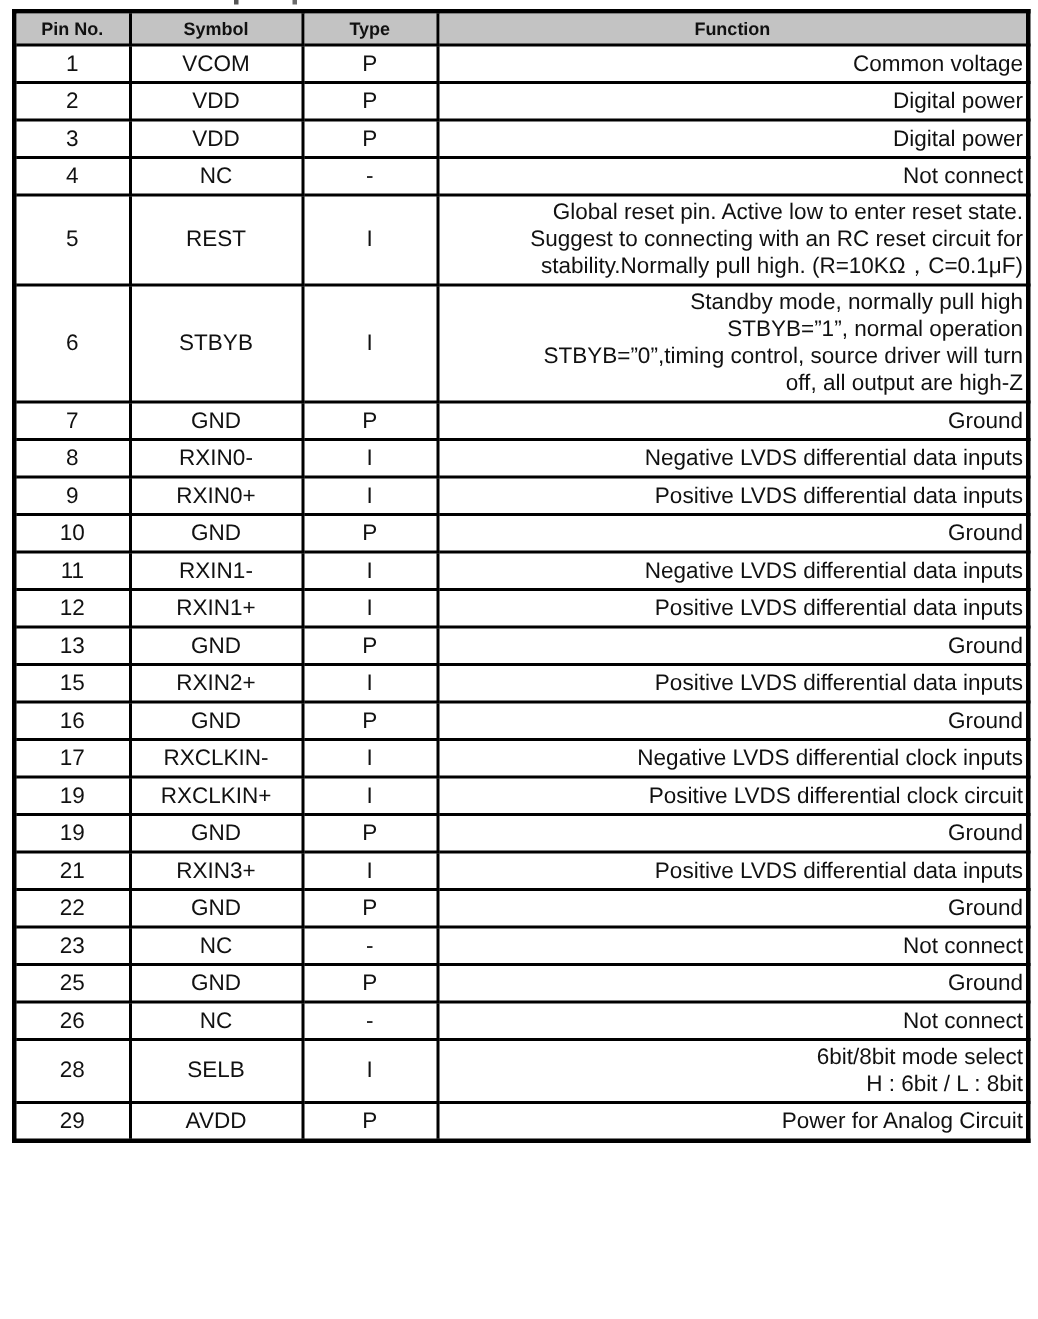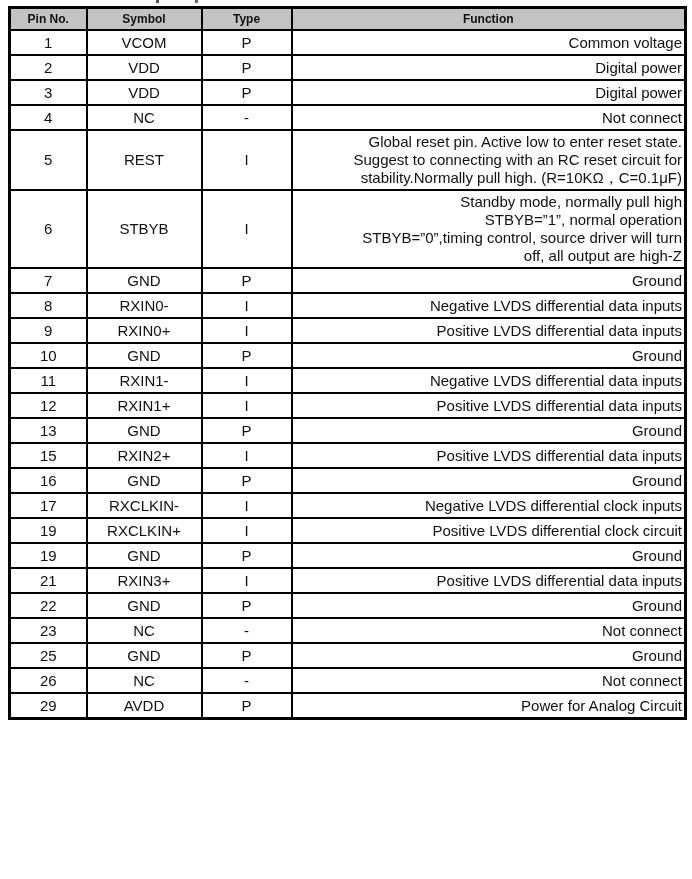--- a/index.html
+++ b/index.html
@@ -258,20 +258,27 @@
     </tr>
 
     <tr>
       <td class="c-pin">26</td>
       <td class="c-sym">NC</td>
       <td class="c-type">-</td>
       <td class="c-fn">Not connect</td>
     </tr>
 
 
+    <tr class="multi">
+      <td class="c-pin">28</td>
+      <td class="c-sym">SELB</td>
+      <td class="c-type">I</td>
+      <td class="c-fn">6bit/8bit mode select
+H : 6bit / L : 8bit</td>
+    </tr>
 
     <tr>
       <td class="c-pin">29</td>
       <td class="c-sym">AVDD</td>
       <td class="c-type">P</td>
       <td class="c-fn">Power for Analog Circuit</td>
     </tr>
   </tbody>
   </table>
 

